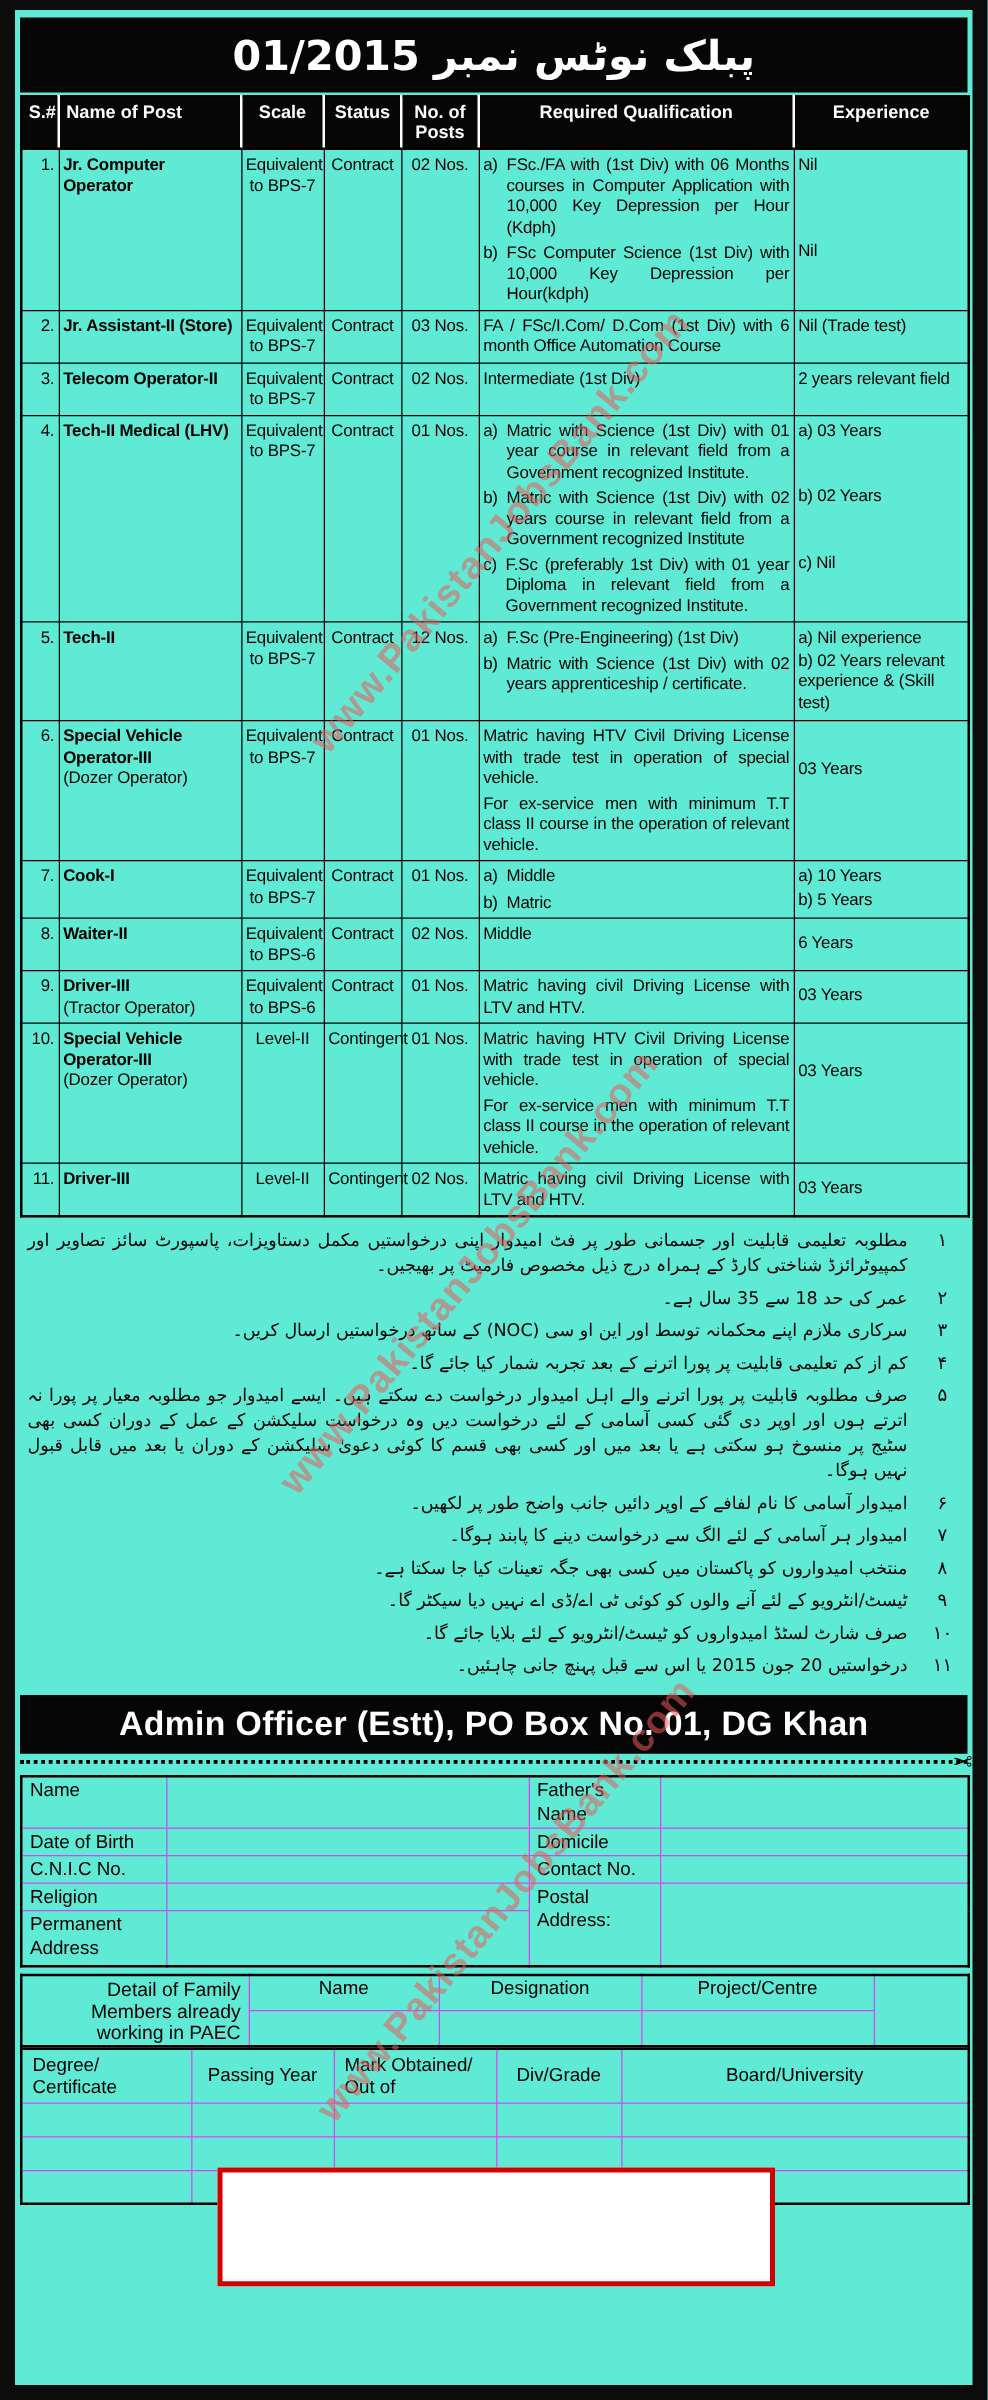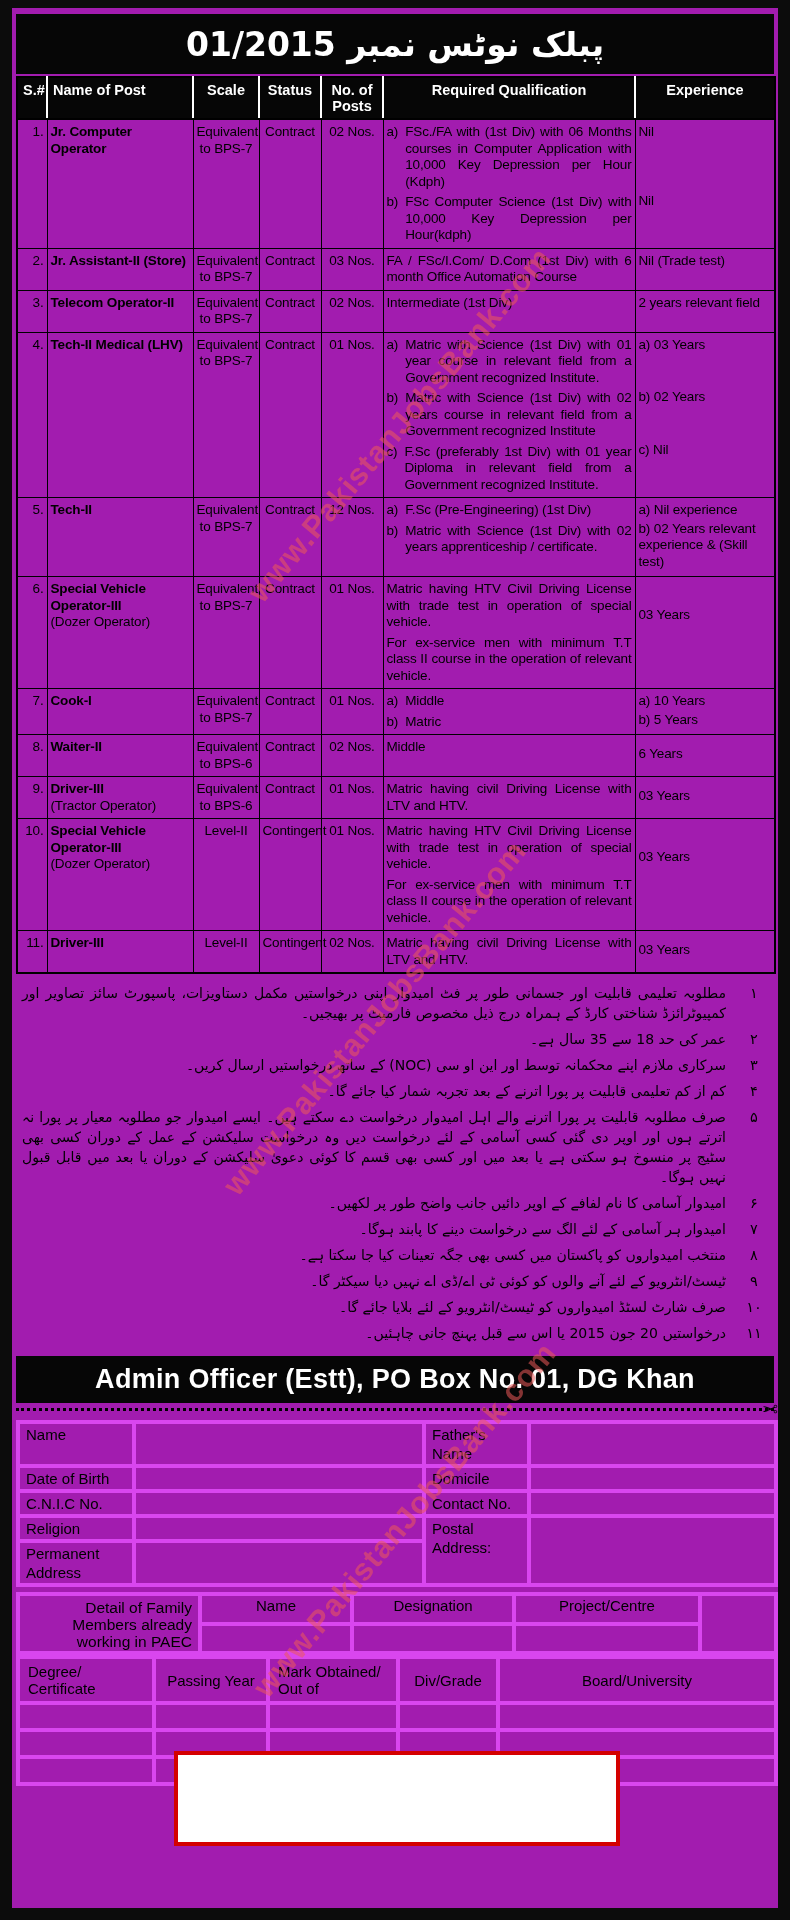--- a/index.html
+++ b/index.html
@@ -7,21 +7,21 @@
   body {
     background:#0c0c0c;
     position:relative;
     font-family:"Liberation Sans", sans-serif;
     color:#000;
     overflow:hidden;
   }
   .page {
     position:absolute; left:12px; top:8px;
     width:766px; height:1900px;
-    background:#a21caf;
+    background:#5eead4;
     padding:0 4px;
     overflow:hidden;
   }
   .urdu { font-family:"DejaVu Sans", sans-serif; direction:rtl; }
 
   
   .title-bar {
     margin:6px 0 2px; background:#060606; color:#fff;
     height:60px; display:flex; align-items:center; justify-content:center;
     font-weight:bold; font-size:33px;
@@ -84,21 +84,21 @@
   .photo-box {
     position:absolute; right:18px; top:0; width:97px; height:98px;
     border:2px solid #000; display:flex; align-items:center; justify-content:center;
     font-weight:bold; font-size:15px; background:#fff;
   }
   .post-of { position:absolute; left:2px; bottom:4px; width:642px; display:flex;
              font-size:17px; font-weight:bold; }
   .post-of .line { flex:1; border-bottom:2px solid #555; margin:0 0 3px 6px; }
 
   .bio, .family, .qualtbl, .exptbl { width:758px; border:2px solid #000; table-layout:fixed; }
-  .bio td, .family td, .qualtbl td, .exptbl td { border:4px solid #d946ef; font-size:15px; padding:1px 6px; vertical-align:top; }
+  .bio td, .family td, .qualtbl td, .exptbl td { border:1px solid #d946ef; font-size:15px; padding:1px 6px; vertical-align:top; }
   .bio td { height:21px; line-height:19px; }
   .bio td.tall { height:44px; }
   .family { margin-top:5px; }
   .family td { height:23px; line-height:18px; }
   .family .fam-label { font-size:15.5px; line-height:17px; padding-top:3px;text-align:right; }
   .family .fam-hdr { text-align:center; }
   .section-label {
     border:2px solid #000; margin-top:5px; padding:2px 8px 3px;
     font-weight:bold; font-size:16px; background:#fff;
   }

